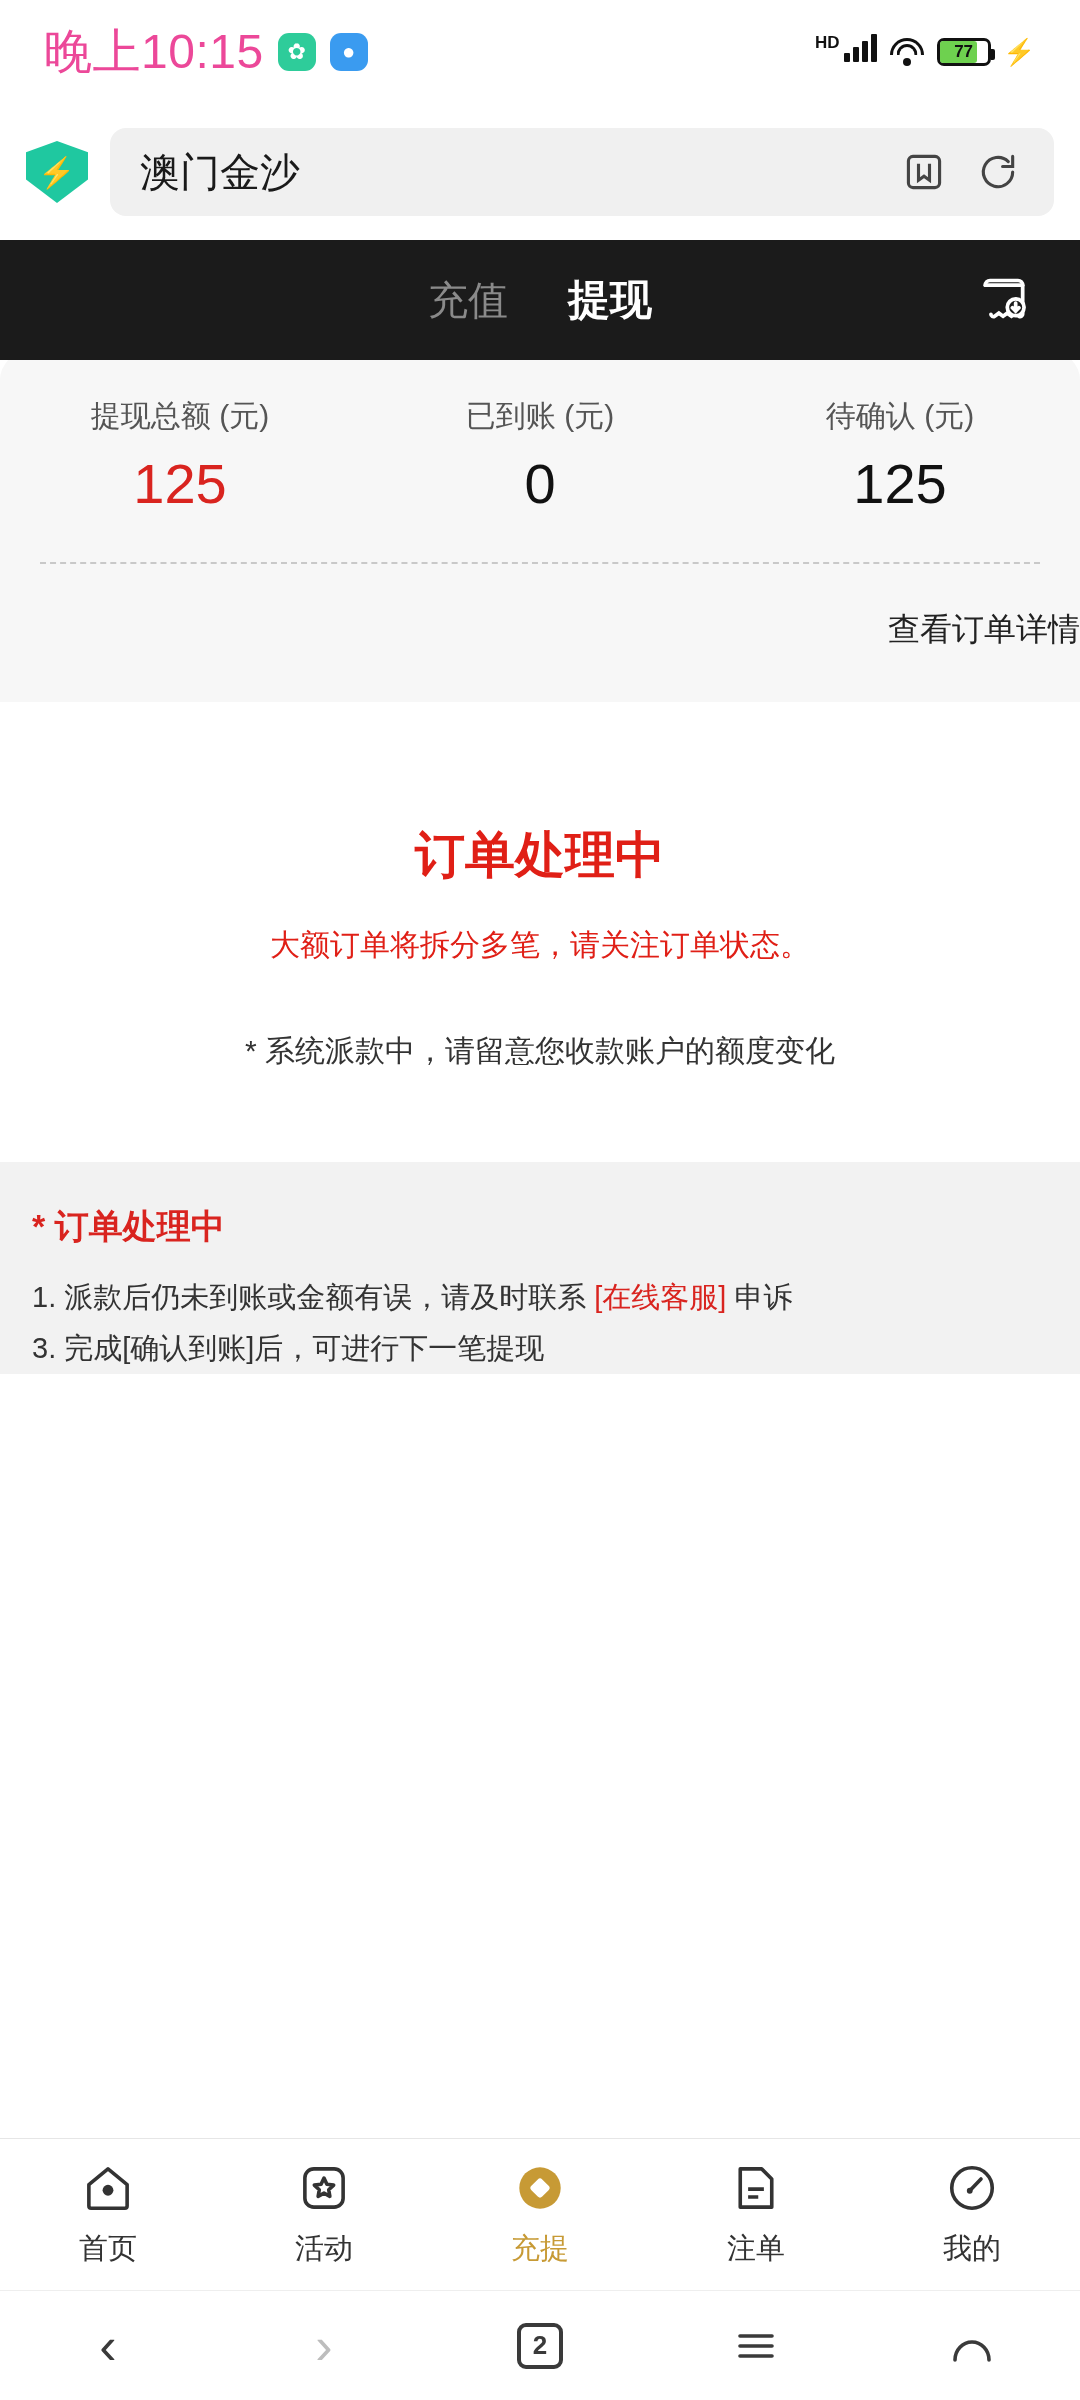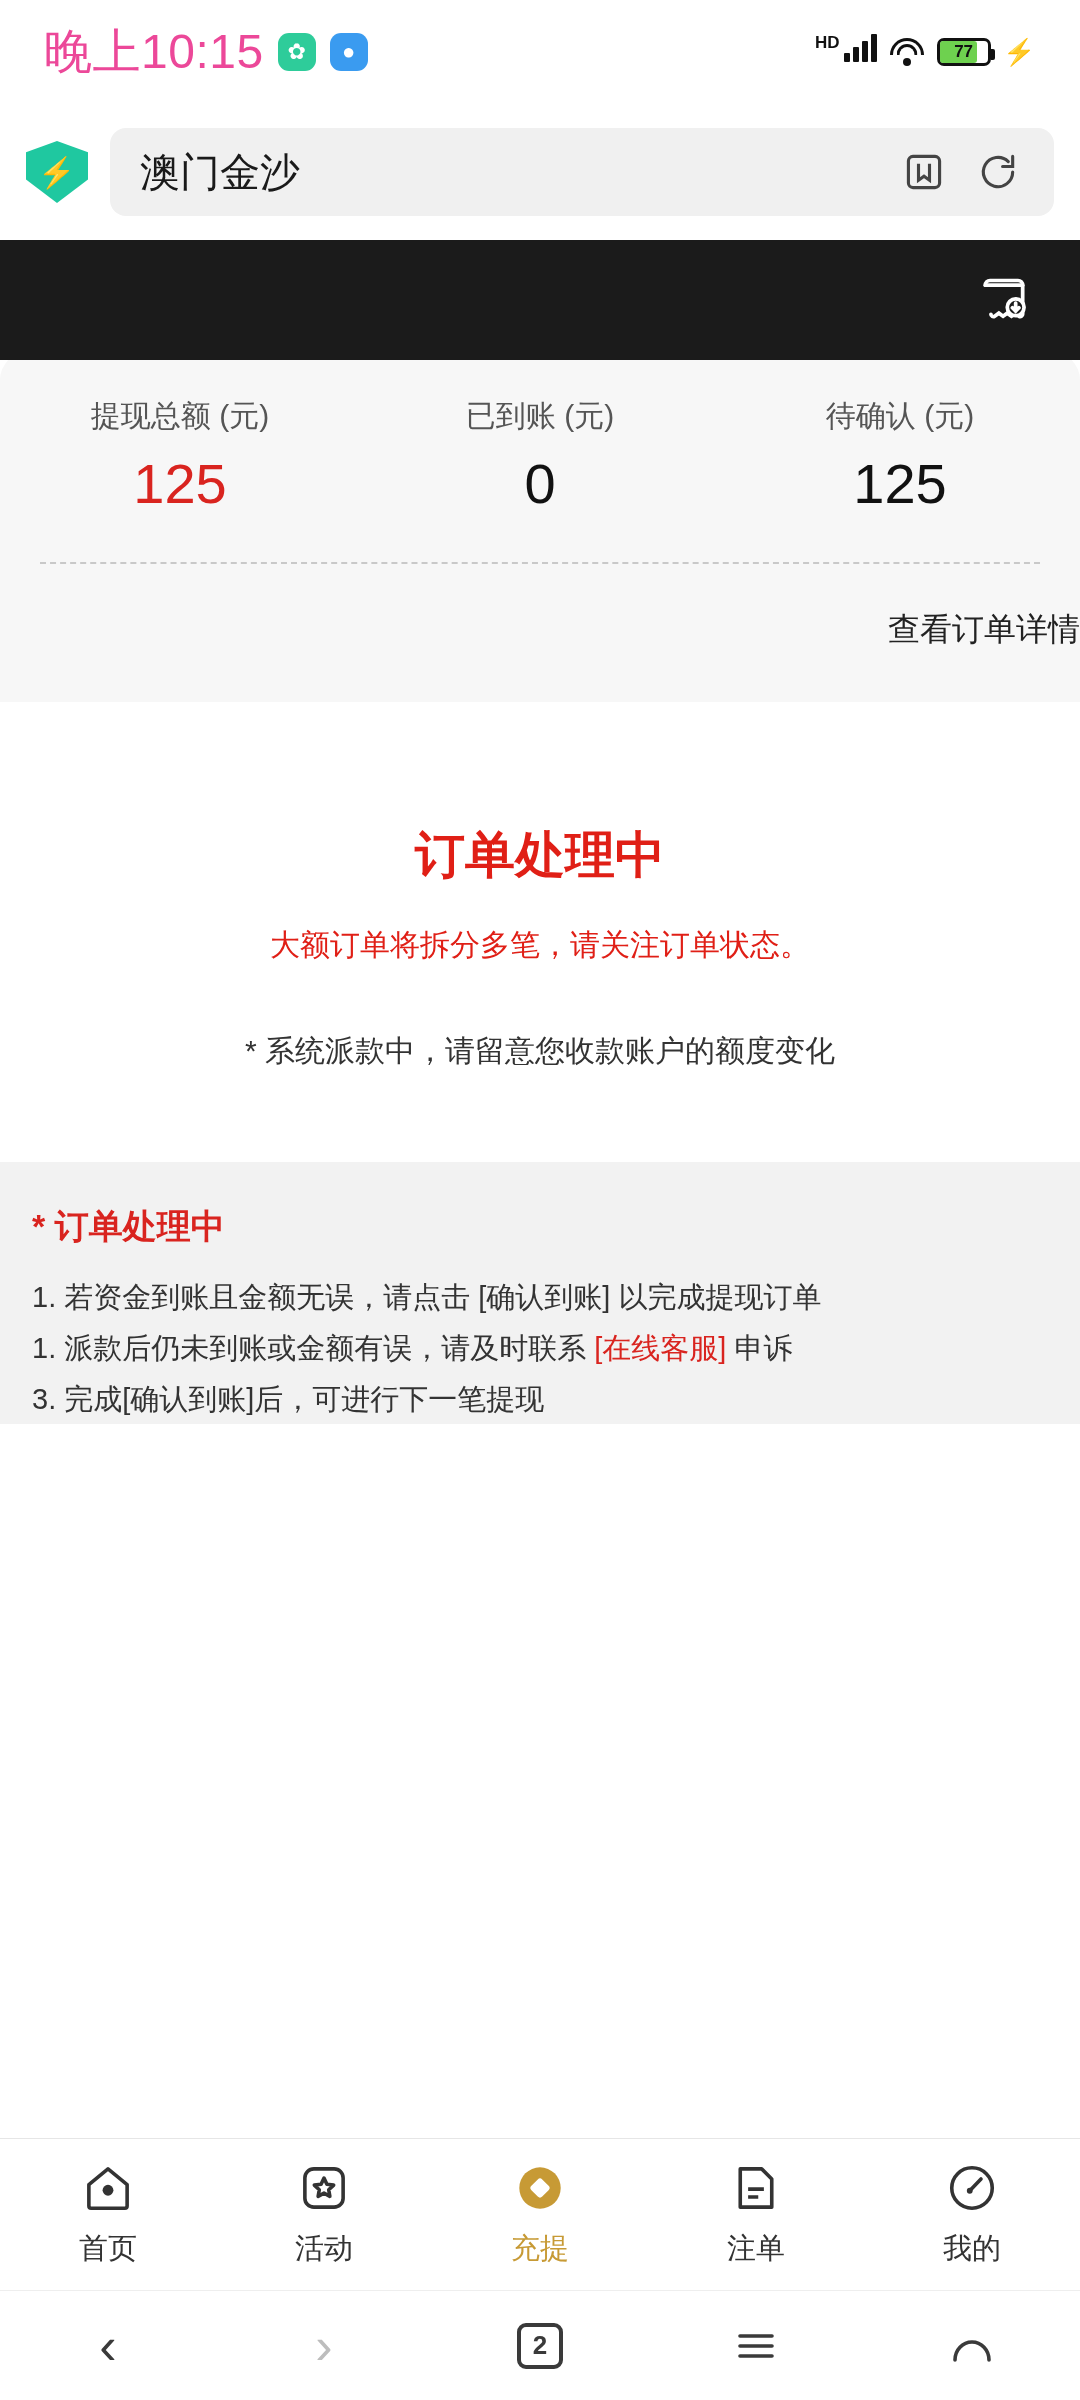--- a/index.html
+++ b/index.html
@@ -187,20 +187,24 @@
       <span class="ico-btn">
         <svg viewBox="0 0 24 24" fill="none" stroke="currentColor" stroke-width="1.7" stroke-linecap="round">
           <path d="M20 12a8 8 0 1 1-2.4-5.7"></path>
           <path d="M20 3.5V9h-5.5"></path>
         </svg>
       </span>
     </div>
   </div>
 
   <div class="appheader">
+    <div class="tabs">
+      <span class="tab">充值</span>
+      <span class="tab active">提现</span>
+    </div>
     <div class="header-right">
       <svg viewBox="0 0 24 24" fill="none" stroke="#ffffff" stroke-width="1.6" stroke-linecap="round">
         <path d="M4 6.5a2 2 0 0 1 2-2h12a2 2 0 0 1 2 2V19a1 1 0 0 1-1.6.8L17 18.5l-1.8 1.3-1.8-1.3-1.8 1.3-1.8-1.3L8 19.8A1 1 0 0 1 6.4 19"></path>
         <path d="M4 6.5h16"></path>
         <circle cx="17" cy="16" r="3.6" fill="#1b1b1b"></circle>
         <path d="M17 14.2v3.4M15.6 16.2l1.4 1.4 1.4-1.4"></path>
       </svg>
     </div>
   </div>
 
@@ -226,23 +230,20 @@
   <div class="statuspanel">
     <div class="status-title">订单处理中</div>
     <div class="status-sub">大额订单将拆分多笔，请关注订单状态。</div>
     <div class="status-note">* 系统派款中，请留意您收款账户的额度变化</div>
   </div>
 
   <div class="tips">
     <div class="tips-title">* 订单处理中</div>
     <div class="tips-list">
       <div class="tip-item">
-        <span>1. 若资金到账且金额无误，请点击 [确认到账] 以完成提现订单</span>
-      </div>
-      <div class="tip-item">
         <span>1. 派款后仍未到账或金额有误，请及时联系 </span><span class="hl">[在线客服]</span><span> 申诉</span>
       </div>
       <div class="tip-item">
         <span>3. 完成[确认到账]后，可进行下一笔提现</span>
       </div>
     </div>
   </div>
 
   <div class="bottomnav">
     <div class="navitem">

